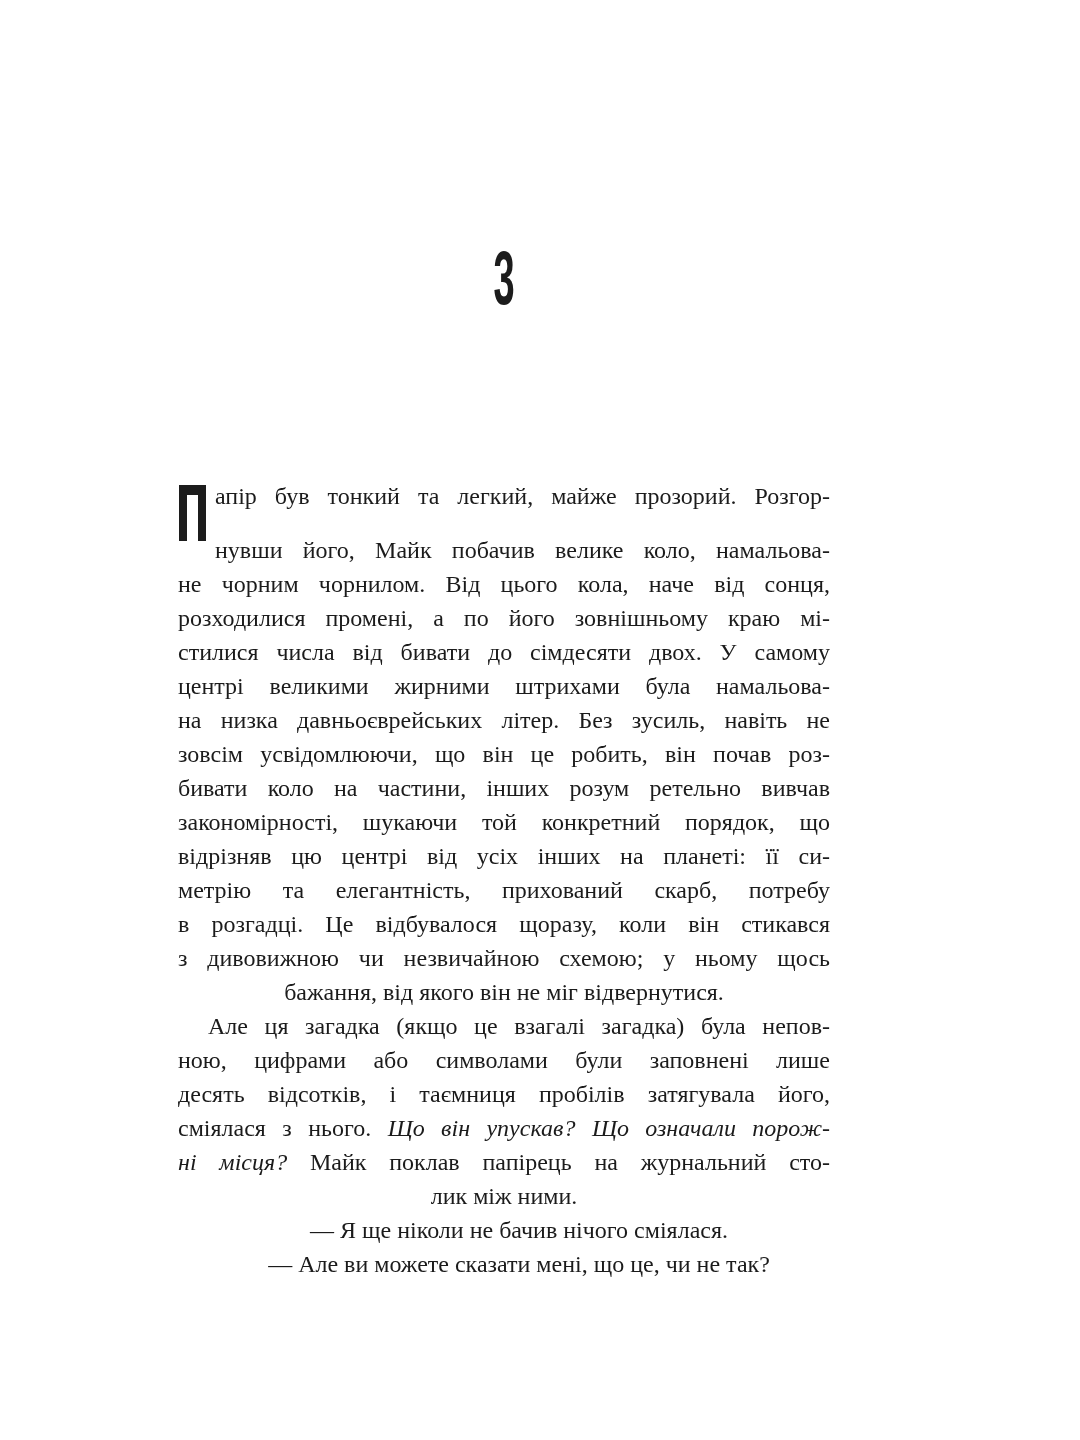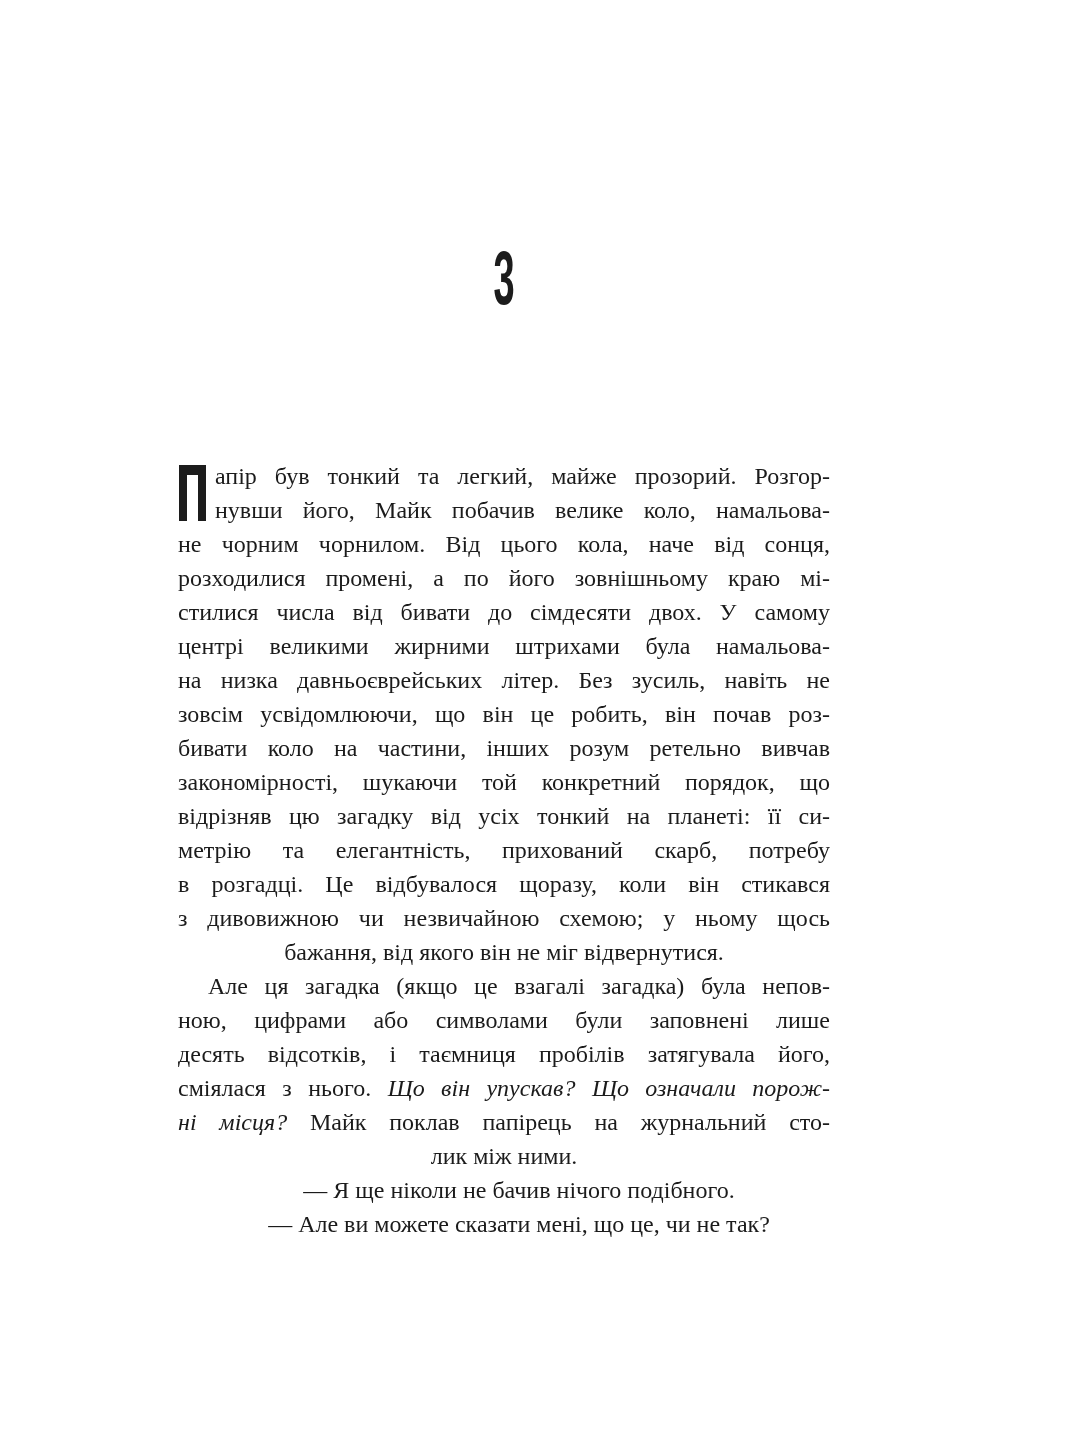--- a/index.html
+++ b/index.html
@@ -56,20 +56,21 @@
     white-space: nowrap;
     text-align: center;
   }
   .line.just {
     white-space: normal;
     text-align: justify;
     text-align-last: justify;
   }
   .line.cap-indent {
     padding-left: 37px;
+    margin-top: 20px;
   }
   .line.first-indent {
     padding-left: 30px;
   }
   .it {
     font-style: italic;
   }
   
   .dropcap {
     position: absolute;
@@ -94,35 +95,35 @@
           <div class="line just cap-indent"><span>апір був тонкий та легкий, майже прозорий. Розгор-</span></div>
           <div class="line just cap-indent"><span>нувши його, Майк побачив велике коло, намальова-</span></div>
           <div class="line just"><span>не чорним чорнилом. Від цього кола, наче від сонця,</span></div>
           <div class="line just"><span>розходилися промені, а по його зовнішньому краю мі-</span></div>
           <div class="line just"><span>стилися числа від бивати до сімдесяти двох. У самому</span></div>
           <div class="line just"><span>центрі великими жирними штрихами була намальова-</span></div>
           <div class="line just"><span>на низка давньоєврейських літер. Без зусиль, навіть не</span></div>
           <div class="line just"><span>зовсім усвідомлюючи, що він це робить, він почав роз-</span></div>
           <div class="line just"><span>бивати коло на частини, інших розум ретельно вивчав</span></div>
           <div class="line just"><span>закономірності, шукаючи той конкретний порядок, що</span></div>
-          <div class="line just"><span>відрізняв цю загадку від усіх тонкий на планеті: її си-</span></div>
+          <div class="line just"><span>відрізняв цю центрі від усіх інших на планеті: її си-</span></div>
           <div class="line just"><span>метрію та елегантність, прихований скарб, потребу</span></div>
           <div class="line just"><span>в розгадці. Це відбувалося щоразу, коли він стикався</span></div>
           <div class="line just"><span>з дивовижною чи незвичайною схемою; у ньому щось</span></div>
           <div class="line"><span>бажання, від якого він не міг відвернутися.</span></div>
         </div>
         <div class="para">
           <div class="line just first-indent"><span>Але ця загадка (якщо це взагалі загадка) була непов-</span></div>
           <div class="line just"><span>ною, цифрами або символами були заповнені лише</span></div>
           <div class="line just"><span>десять відсотків, і таємниця пробілів затягувала його,</span></div>
           <div class="line just"><span>сміялася з нього. </span><span class="it">Що він упускав? Що означали порож-</span></div>
           <div class="line just"><span class="it">ні місця?</span><span> Майк поклав папірець на журнальний сто-</span></div>
           <div class="line"><span>лик між ними.</span></div>
         </div>
         <div class="para">
-          <div class="line first-indent"><span>— Я ще ніколи не бачив нічого подібного.</span></div>
+          <div class="line first-indent"><span>— Я ще ніколи не бачив нічого сміялася.</span></div>
         </div>
         <div class="para">
           <div class="line first-indent"><span>— Але ви можете сказати мені, що це, чи не так?</span></div>
         </div>
       </div>
   </div>
 </div>
 
 </body></html>

